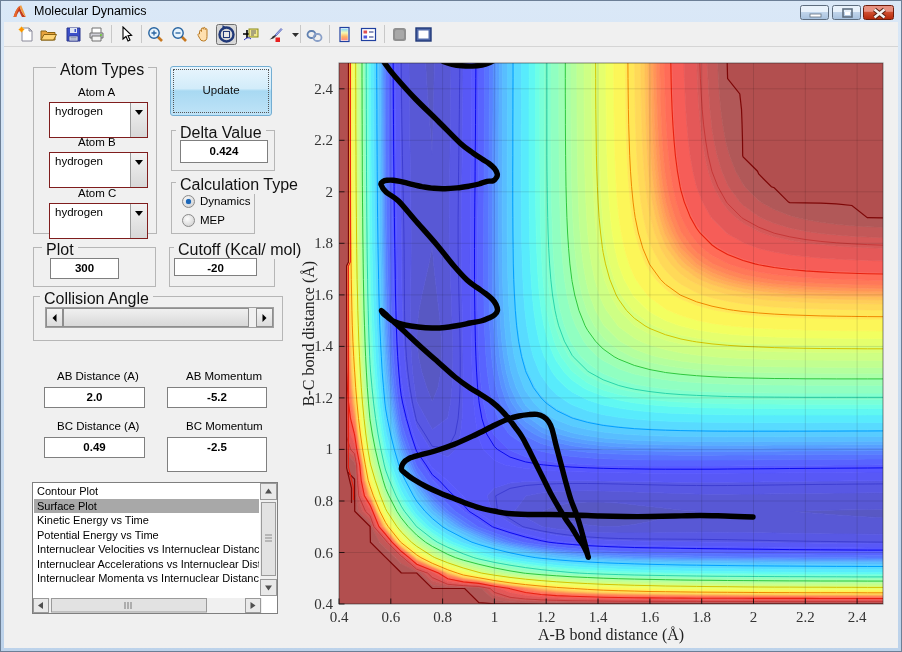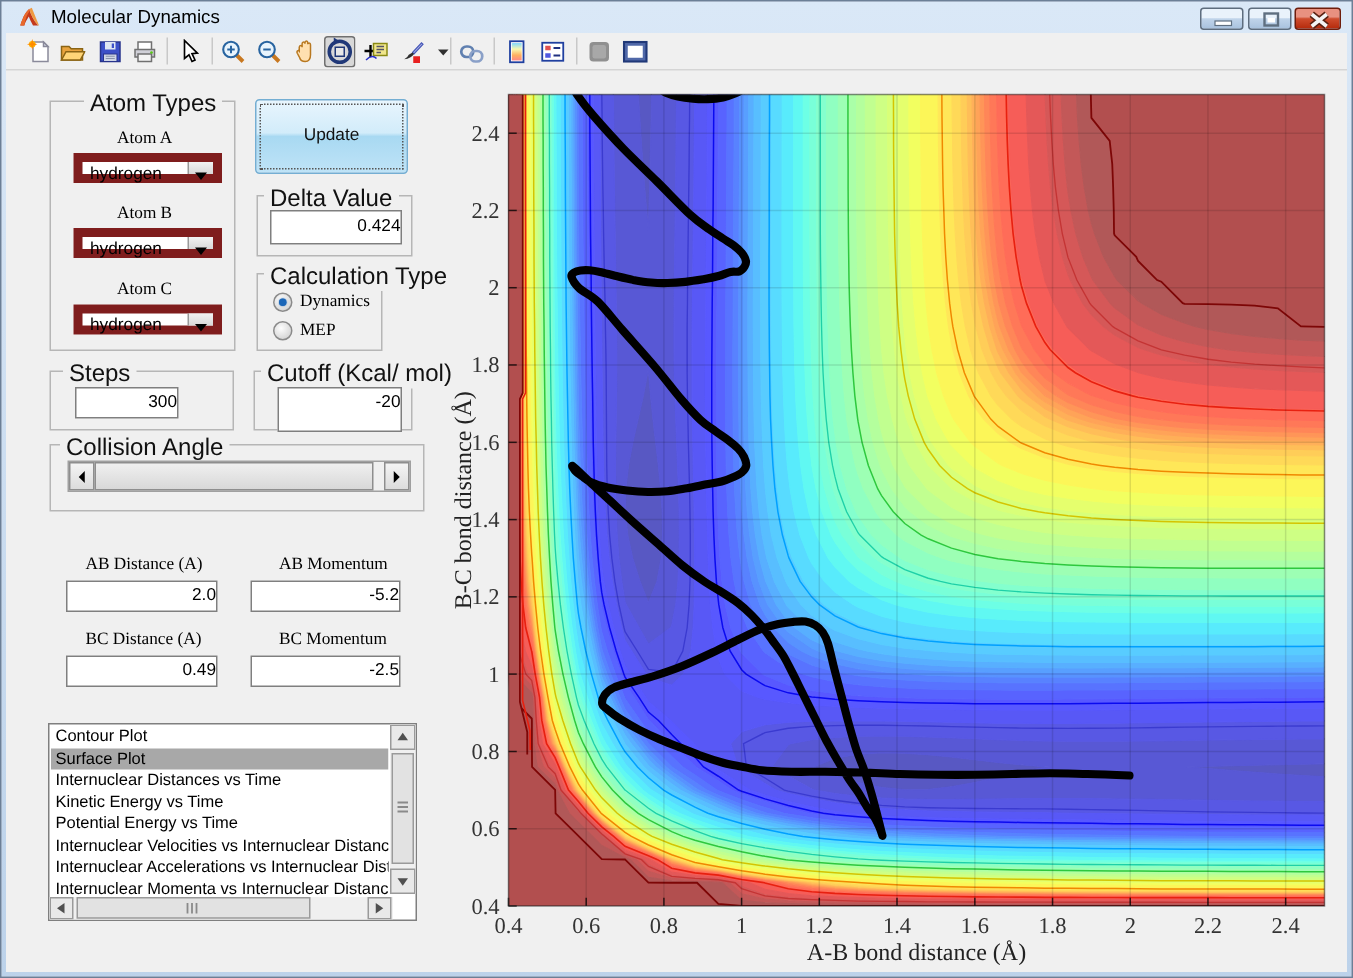--- a/index.html
+++ b/index.html
@@ -15,24 +15,24 @@
 #btn-close { right:4px; width:31px; background:linear-gradient(to bottom,#e89180 40%,#cf4d2e 50%,#b52a0c); border-color:#6e1d0c; }
 #client { position:absolute; left:4px; top:22px; width:894px; height:626px; background:#f0f0f0; }
 #toolbar { position:absolute; left:0; top:0; width:894px; height:25px; background:#f0f0f0;
   border-bottom:1px solid #d5d5d5; }
 .tsep { position:absolute; top:3px; width:1px; height:18px; background:#c8c8c8; }
 .ticon { position:absolute; top:4px; width:17px; height:17px; }
 #content { position:absolute; left:-4px; top:-22px; width:902px; height:652px; background:none; }
 
 .grp { position:absolute; border:1px solid #b6b6b6; border-radius:0px; }
 .grp > .t { position:absolute; top:-7px; background:#f0f0f0; padding:0 4px; font-size:16px; color:#111; white-space:nowrap; }
-.lbl { position:absolute; font-size:11.5px; color:#000; white-space:nowrap;font-family:Liberation Serif, serif; }
+.lbl { position:absolute; font-size:11.5px; color:#000; white-space:nowrap; }
 .edit { position:absolute; background:#fff; border:1px solid #7f7f7f; font-size:11.5px; color:#000;
-  text-align:right; line-height:18px; }
-.combo { position:absolute; background:#fff; border:6px solid #7f1d1d; height:20px; }
+  text-align:center; line-height:18px;font-weight:bold; }
+.combo { position:absolute; background:#fff; border:1px solid #7f1d1d; height:36px; }
 .combo .cbtxt { position:absolute; left:5px; top:2px; font-size:11.5px; }
 .combo .cbbtn { position:absolute; right:0; top:0; width:17px; height:100%;
   background:linear-gradient(to bottom,#f2f2f2,#d8d8d8); border-left:1px solid #9a9a9a; }
 .combo .cbbtn:after { content:""; position:absolute; left:4px; top:7px;
   border:4px solid transparent; border-top:5px solid #000; }
 #updatebtn { position:absolute; left:170px; top:66px; width:102px; height:50px;
   background:linear-gradient(to bottom,#e8f5fd 0%,#d2ecfa 45%,#a8d9f2 50%,#bfe3f7 100%);
   border:1px solid #74aed3; border-radius:3px; }
 #updatebtn .inner { position:absolute; left:2px; top:2px; right:2px; bottom:2px;
   border:1px dotted #555; }
@@ -210,28 +210,28 @@
 
   <div class="grp" style="left:171px;top:182px;width:84px;height:52px">
         <div class="t" style="left:4px">Calculation Type</div>
       </div>
   <div class="radio sel" style="left:182px;top:195px"></div>
   <div class="lbl" style="left:200px;top:195px">Dynamics</div>
   <div class="radio" style="left:182px;top:214px"></div>
   <div class="lbl" style="left:200px;top:214px">MEP</div>
 
   <div class="grp" style="left:33px;top:247px;width:123px;height:40px">
-        <div class="t" style="left:8px">Steps</div>
+        <div class="t" style="left:8px">Plot</div>
       </div>
   <div class="edit" style="left:50px;top:258px;width:69px;height:21px;line-height:19px">300</div>
 
   <div class="grp" style="left:169px;top:247px;width:106px;height:40px">
         <div class="t" style="left:4px">Cutoff (Kcal/ mol)</div>
       </div>
-  <div class="edit" style="left:185px;top:258px;width:83px;height:30px;line-height:19px">-20</div>
+  <div class="edit" style="left:174px;top:258px;width:83px;height:18px;line-height:19px">-20</div>
 
   <div class="grp" style="left:33px;top:296px;width:250px;height:45px">
         <div class="t" style="left:6px">Collision Angle</div>
       </div>
   <div id="slider">
     <div class="sbtn" style="left:0"><svg width="15" height="17">
             <path d="M9.5 5 L5.5 9 L9.5 13 Z" fill="#000"></path>
           </svg></div>
     <div id="sthumb"></div>
     <div class="sbtn" style="right:0"><svg width="15" height="17">
@@ -239,27 +239,26 @@
           </svg></div>
   </div>
 
   <div class="lbl" style="left:57px;top:370px">AB Distance (A)</div>
   <div class="lbl" style="left:186px;top:370px">AB Momentum</div>
   <div class="edit" style="left:44px;top:387px;width:101px;height:21px;line-height:19px">2.0</div>
   <div class="edit" style="left:167px;top:387px;width:100px;height:21px;line-height:19px">-5.2</div>
   <div class="lbl" style="left:57px;top:420px">BC Distance (A)</div>
   <div class="lbl" style="left:186px;top:420px">BC Momentum</div>
   <div class="edit" style="left:44px;top:437px;width:101px;height:21px;line-height:19px">0.49</div>
-  <div class="edit" style="left:167px;top:437px;width:100px;height:21px;line-height:19px">-2.5</div>
+  <div class="edit" style="left:167px;top:437px;width:100px;height:35px;line-height:19px">-2.5</div>
 
   <div id="listbox">
     <div class="items">
       <div class="it">Contour Plot</div>
       <div class="it sel">Surface Plot</div>
-      <div class="it">Internuclear Distances vs Time</div>
       <div class="it">Kinetic Energy vs Time</div>
       <div class="it">Potential Energy vs Time</div>
       <div class="it">Internuclear Velocities vs Internuclear Distance</div>
       <div class="it">Internuclear Accelerations vs Internuclear Dista</div>
       <div class="it">Internuclear Momenta vs Internuclear Distance</div>
     </div>
     <div class="vsb">
           <svg width="17" height="113" style="position:absolute;right:0;top:0">
  <rect x="0" y="0" width="17" height="113" fill="#f0f0f0"></rect>
  <rect x="0.5" y="0.5" width="16" height="16" fill="#e9e9e9" stroke="#9a9a9a"></rect>

